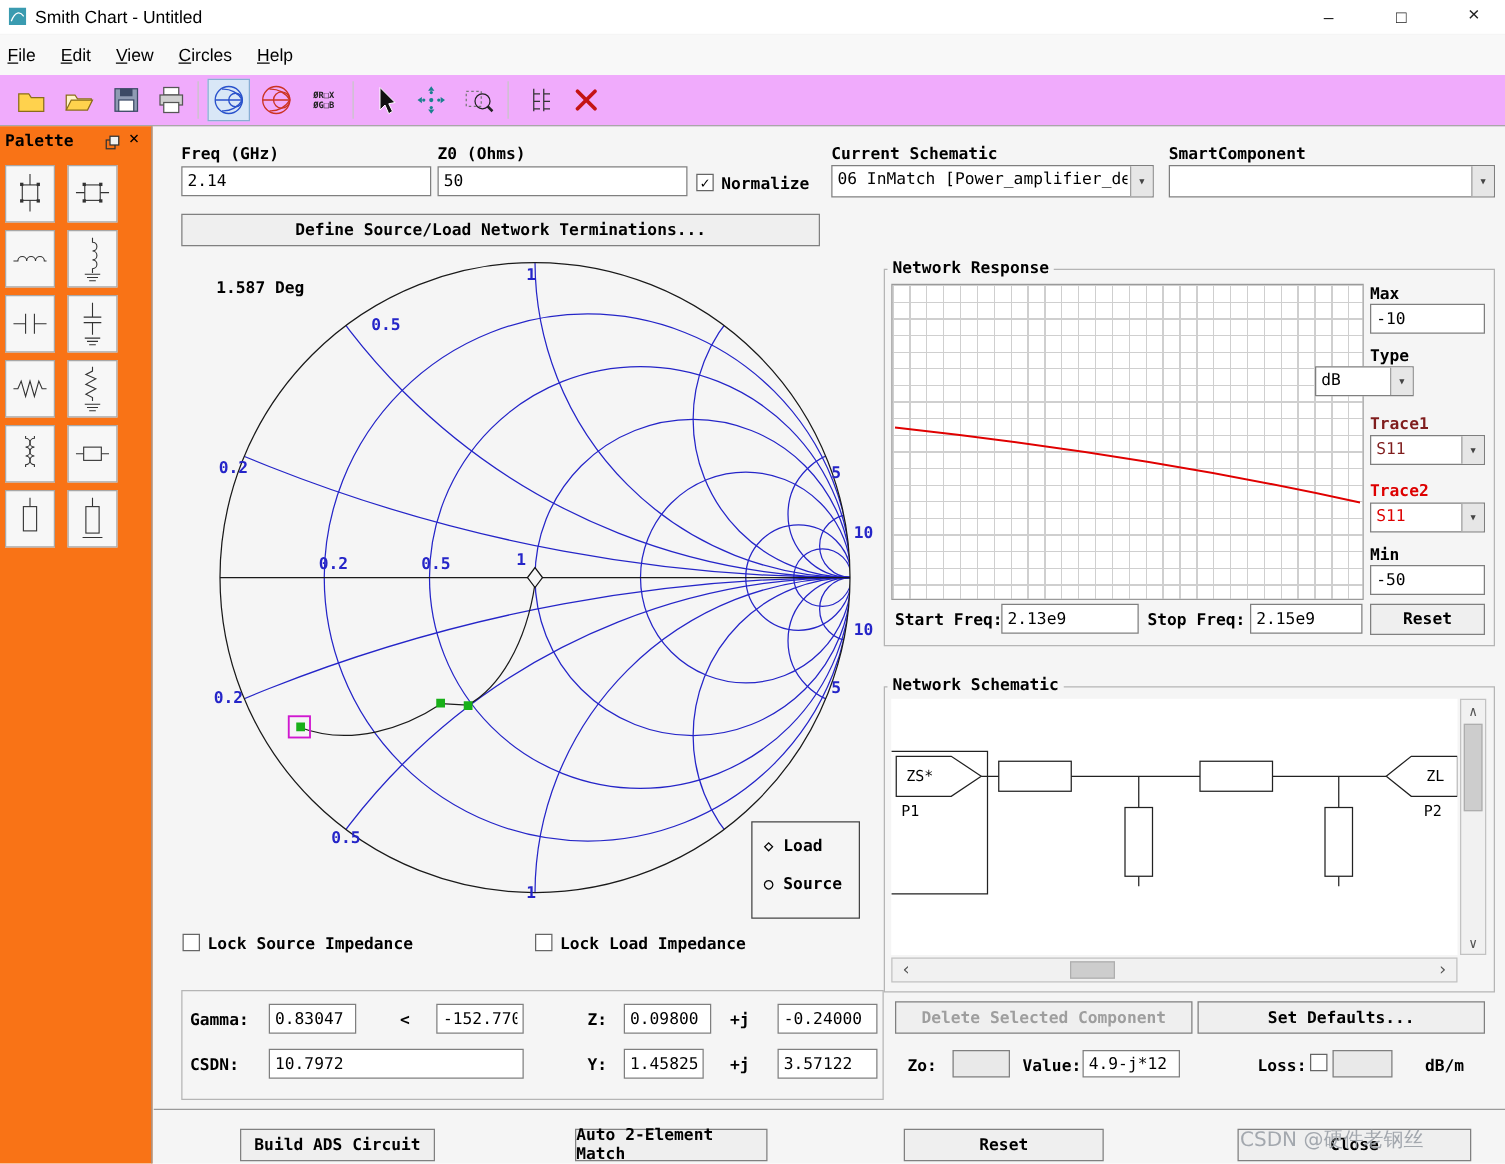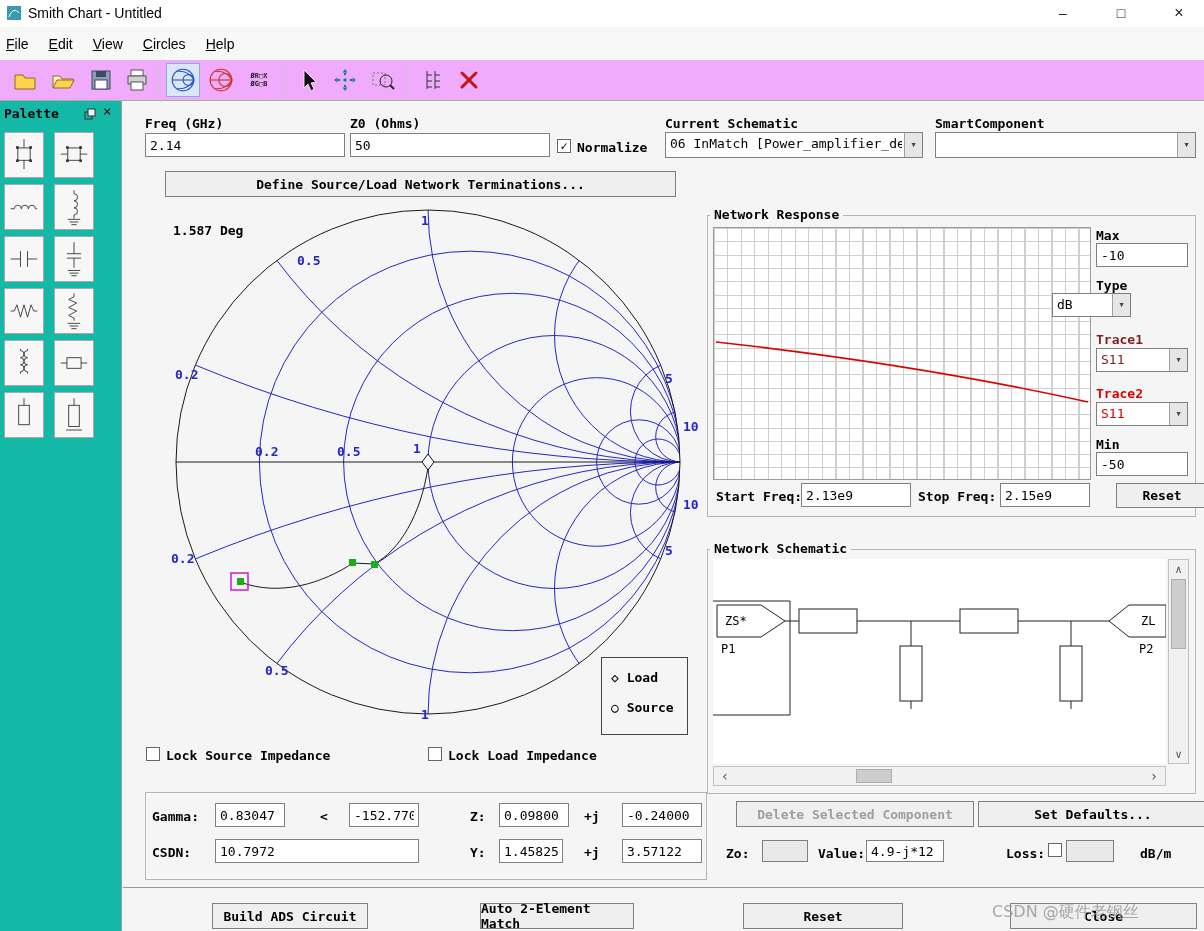--- a/index.html
+++ b/index.html
@@ -15,31 +15,31 @@
              display:flex; align-items:center; gap:20px; padding-left:6px;
              font-family:"Liberation Sans", sans-serif; font-size:14px; }
   .menu-item { display:inline-block;text-align:center; }
   .menu-item::first-letter { text-decoration: underline; }
   .toolbar { position:absolute; left:0; top:60px; width:1204px; height:41px; background:#f0abfc;
              border-bottom:1px solid #a8a8a8; }
   .tbtn { position:absolute; top:3px; width:34px; height:34px; display:flex; align-items:center;
           justify-content:center; }
   .tbtn.active { background:#d9e7f7; border:1px solid #88aed4; }
   .tsep { position:absolute; top:5px; width:1px; height:30px; background:#c6c6c6; }
-  .palette { position:absolute; left:0; top:101px; width:122px; height:830px; background:#14b8a6;
+  .palette { position:absolute; left:0; top:101px; width:122px; height:830px; background:#f97316;
              border-right:1px solid #9a9a9a; }
   .pbtn { position:absolute; width:40px; height:46px; border:1px solid #a8a8a8; background:#f7f7f7;
           display:flex; align-items:center; justify-content:center; }
   .lbl { position:absolute; font-weight:bold; white-space:nowrap; }
   input.inp { position:absolute; height:24px; border:1px solid #7f7f7f; background:#fff;
               font:13px "DejaVu Sans Mono", monospace; padding:1px 4px; }
   input.inp[disabled] { background:#e9e9e9; }
   .btn { position:absolute; background:#efefef; border:1px solid #808080;
          font:bold 13px "DejaVu Sans Mono", monospace; display:flex; align-items:center;
-         justify-content:center; cursor:default;margin-left:20px; }
+         justify-content:center; cursor:default; }
   .btn.disabled { color:#9e9e9e; }
   .combo { position:absolute; background:#fff; border:1px solid #7f7f7f; }
   .combo .txt { position:absolute; left:4px; top:3px; right:20px; white-space:nowrap; overflow:hidden; }
   .combo .arrow { position:absolute; top:0; right:0; bottom:0; width:18px; background:#e6e6e6;
                   border-left:1px solid #a0a0a0; display:flex; align-items:center; justify-content:center;
                   font-size:7px; color:#444; }
   .cb { position:absolute; width:14px; height:14px; border:1px solid #666; background:#fff;
         font-size:12px; line-height:12px; text-align:center; }
   .group { position:absolute; border:1px solid #b5b5b5; }
   .grouptitle { position:absolute; background:#f5f5f5; padding:0 4px; font-weight:bold; white-space:nowrap; }

